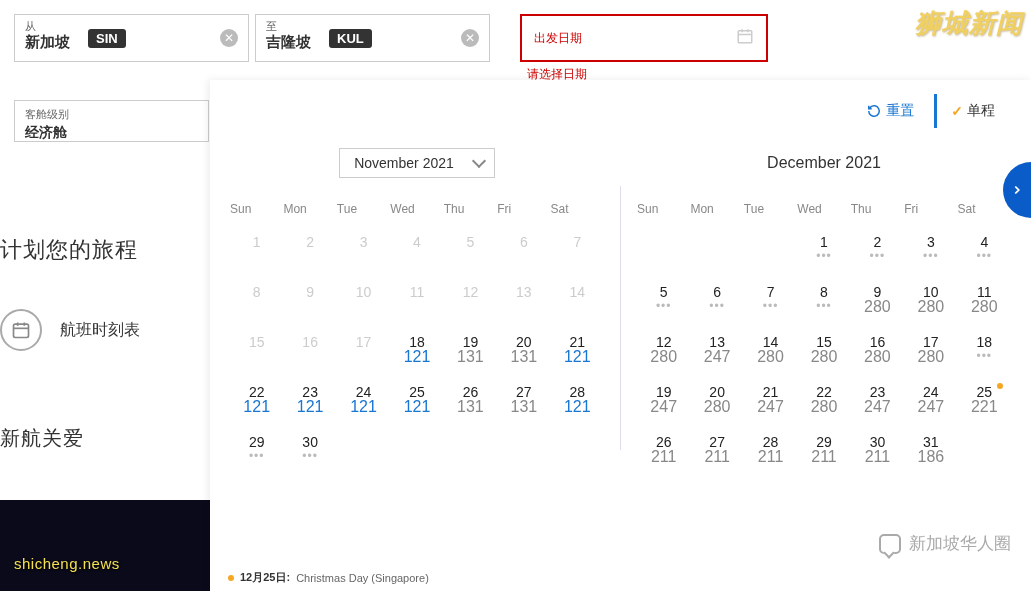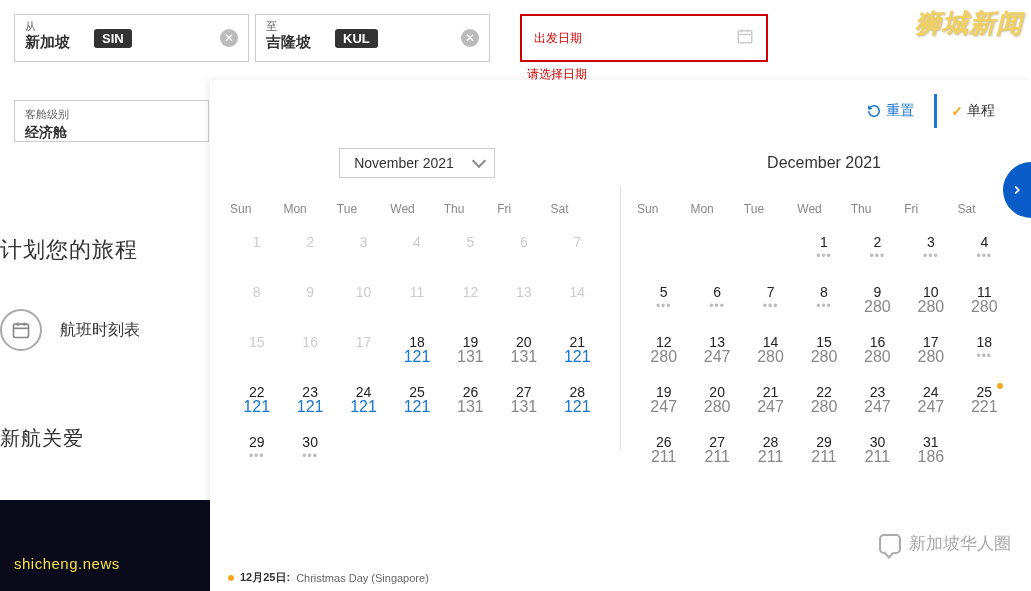--- a/index.html
+++ b/index.html
@@ -2,21 +2,21 @@
 <html><head>
 <meta charset="utf-8">
 <style>
   * { box-sizing: border-box; margin: 0; padding: 0; }
   body { font-family: -apple-system, BlinkMacSystemFont, "Segoe UI", Arial, sans-serif; background: #fff; width: 1031px; height: 591px; overflow: hidden; position: relative; color: #333; }
   
   .search-bar { display: flex; gap: 6px; padding: 14px 14px 10px 14px; align-items: center; }
   .loc-field { position: relative; border: 1px solid #ccc; height: 48px; flex: 0 0 235px; display: flex; align-items: center; padding: 0 10px; background: #fff; }
   .loc-field .lbl { position: absolute; top: 4px; left: 10px; font-size: 11px; color: #666; }
   .loc-field .val { font-size: 15px; font-weight: 700; margin-top: 8px; }
-  .badge { display: inline-block; background: #333; color: #fff; padding: 2px 8px; border-radius: 3px; font-size: 13px; font-weight: 700; margin-left: 24px; }
+  .badge { display: inline-block; background: #333; color: #fff; padding: 2px 8px; border-radius: 3px; font-size: 13px; font-weight: 700; margin-left: 18px; }
   .clear-x { margin-left: auto; width: 18px; height: 18px; border-radius: 50%; background: #bbb; display: flex; align-items: center; justify-content: center; color: #fff; font-size: 12px; cursor: pointer; }
   
   .date-field { position: relative; border: 2px solid #c00; height: 48px; flex: 0 0 248px; margin-left: 24px; display: flex; align-items: center; padding: 0 12px; background: #fff; }
   .date-field .lbl { font-size: 12px; color: #c00; }
   .cal-icon { margin-left: auto; color: #ccc; font-size: 16px; }
   .cal-icon svg { width: 18px; height: 18px; }
   
   .add-return { flex: 1; text-align: right; color: #666; font-size: 13px; text-decoration: underline; padding-right: 20px; cursor: pointer; }
   
   .error-line { position: absolute; top: 66px; left: 527px; color: #c00; font-size: 12px; }

